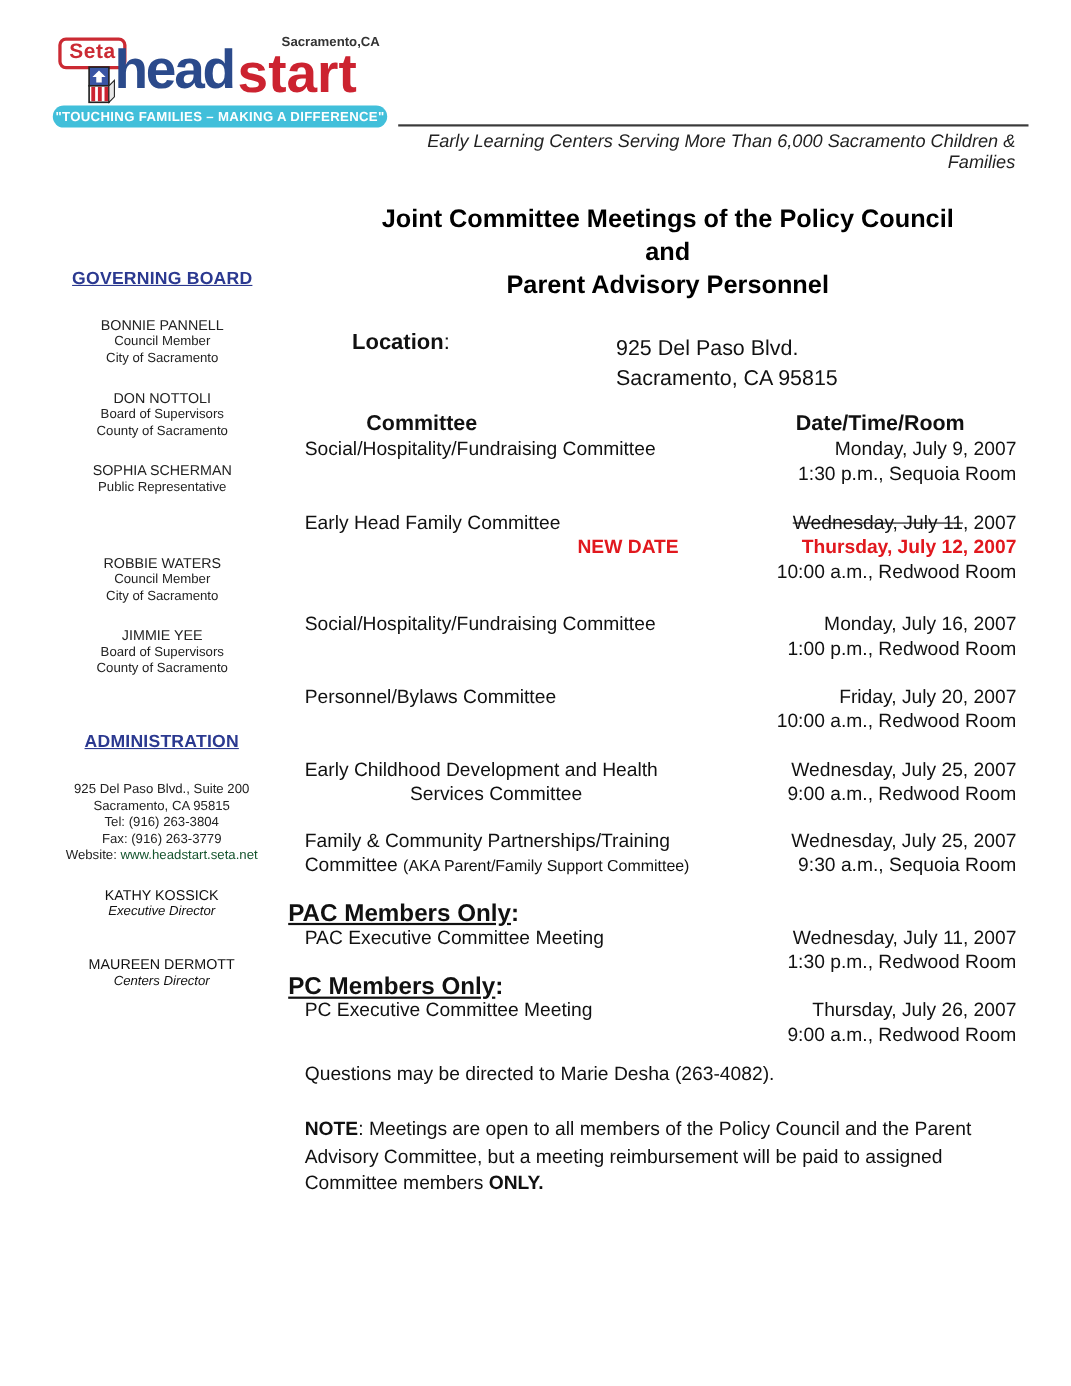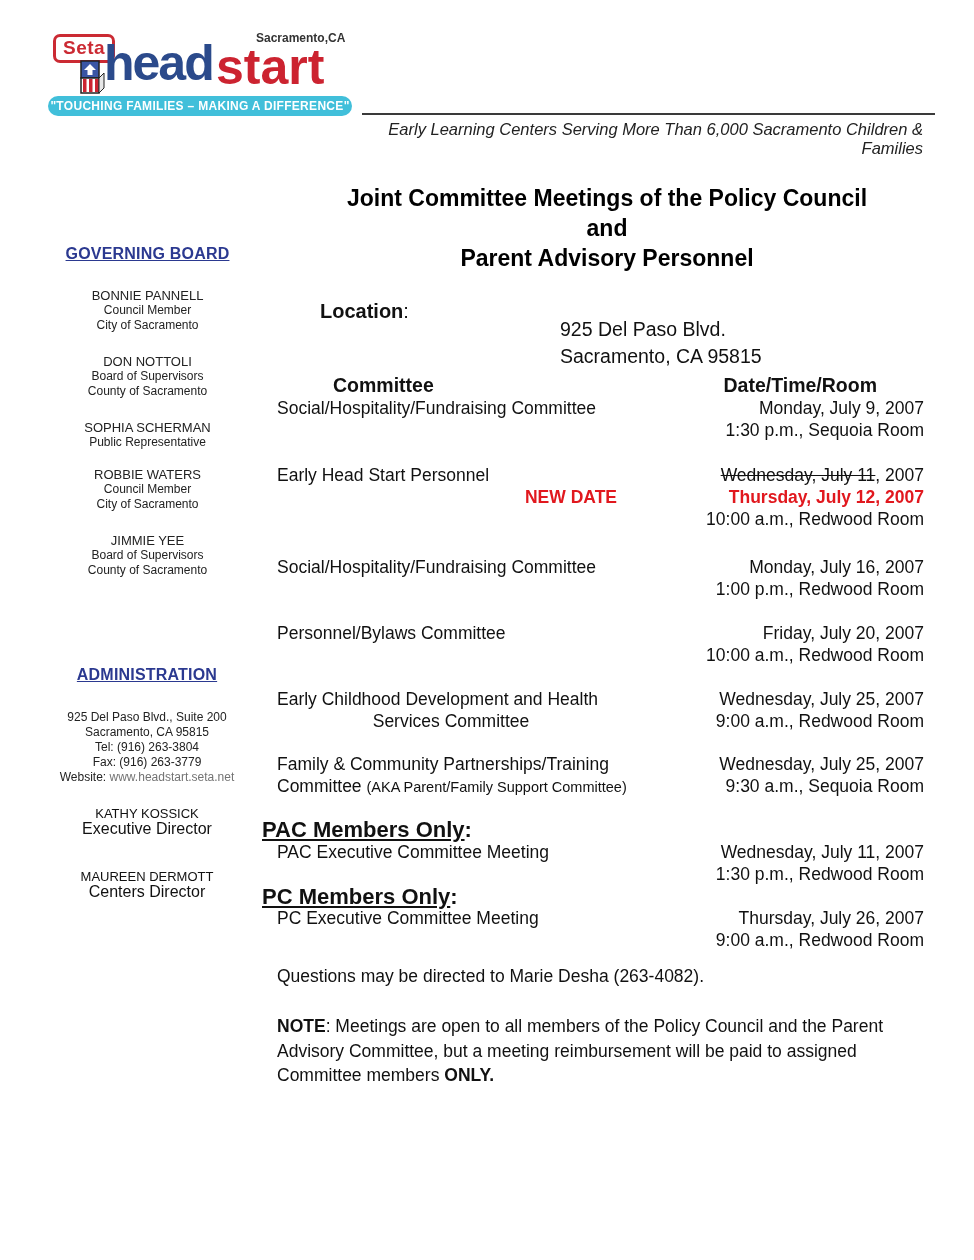--- a/index.html
+++ b/index.html
@@ -46,31 +46,31 @@
   
   .side-heading {
     display:inline-block; color:#2b3990; font-weight:bold; font-size:16px;
     text-decoration:underline; letter-spacing:0.2px;
   }
   .gov-board { position:absolute; left:40px; top:245px; width:215px; text-align:center; }
   .gov-board .side-heading { margin-bottom:25px; }
   .member { margin-bottom:21px; line-height:15px; }
   .member .m-name { font-size:13px; color:#222; }
   .member .m-role { font-size:12px; color:#222; }
-  .member.gap-lg { margin-bottom:17px; }
+  .member.gap-lg { margin-bottom:54px; }
   .admin { position:absolute; left:28px; top:666px; width:238px; text-align:center; }
   .admin .side-heading { margin-bottom:26px; }
   .addr-line { font-size:12px; line-height:15px; color:#222; }
-  .web-link { color:#737373; text-decoration:none;text-align:center; }
+  .web-link { color:#14532d; text-decoration:none;text-align:center; }
   .staff { margin-top:21px; line-height:15px; }
-  .staff .m-name { font-size:13px; } .staff .m-role { font-size:16px; }
+  .staff .m-name { font-size:13px; } .staff .m-role { font-size:12px;font-style:italic; }
   
   .loc-label { position:absolute; left:320px; top:300px; font-size:20px; font-weight:bold; }
   .loc-label .colon { font-weight:normal; }
-  .loc-address { position:absolute; left:560px; top:316px; font-size:19.5px; line-height:27px; }
+  .loc-address { position:absolute; left:560px; top:304px; font-size:19.5px; line-height:27px; }
   .sched-head { position:absolute; left:277px; top:374px; width:658px; display:flex; font-size:19.5px; font-weight:bold; }
   .sched-head .committee-h { width:380px; padding-left:56px; }
   .sched-head .datetime-h { flex:1; text-align:right; padding-right:58px; }
   .srow { position:absolute; left:277px; width:658px; display:flex; font-size:17.5px; line-height:22px; }
   .srow .c-col { width:380px; }
   .srow .d-col { flex:1; text-align:right; padding-right:11px; }
   .struck { text-decoration:line-through; }
   .red-bold { color:#e1181e; font-weight:bold; }
   .new-date-line { text-align:right; padding-right:40px; }
   .c-line2-center { width:348px; text-align:center; }
@@ -173,21 +173,21 @@
   <div class="srow" style="top:397px;">
     <div class="c-col">Social/Hospitality/Fundraising Committee</div>
     <div class="d-col">
       <div>Monday, July 9, 2007</div>
       <div>1:30 p.m., Sequoia Room</div>
     </div>
   </div>
 
   <div class="srow" style="top:464px;">
     <div class="c-col">
-      <div>Early Head Start Personnel</div>
+      <div>Early Head Family Committee</div>
       <div class="new-date-line red-bold">NEW DATE</div>
     </div>
     <div class="d-col">
       <div><span class="struck">Wednesday, July 11</span><span>, 2007</span></div>
       <div class="red-bold">Thursday, July 12, 2007</div>
       <div>10:00 a.m., Redwood Room</div>
     </div>
   </div>
 
   <div class="srow" style="top:556px;">

